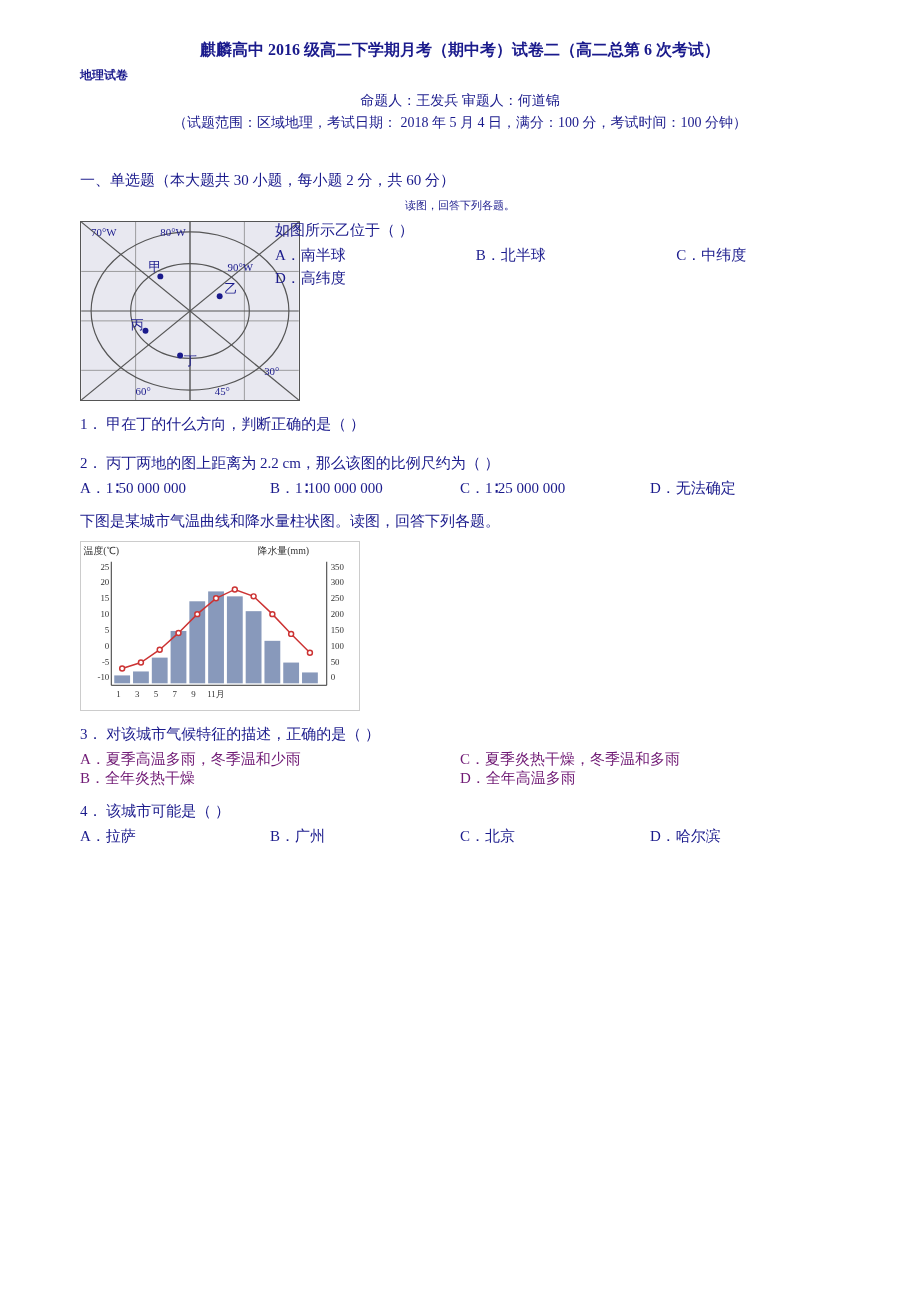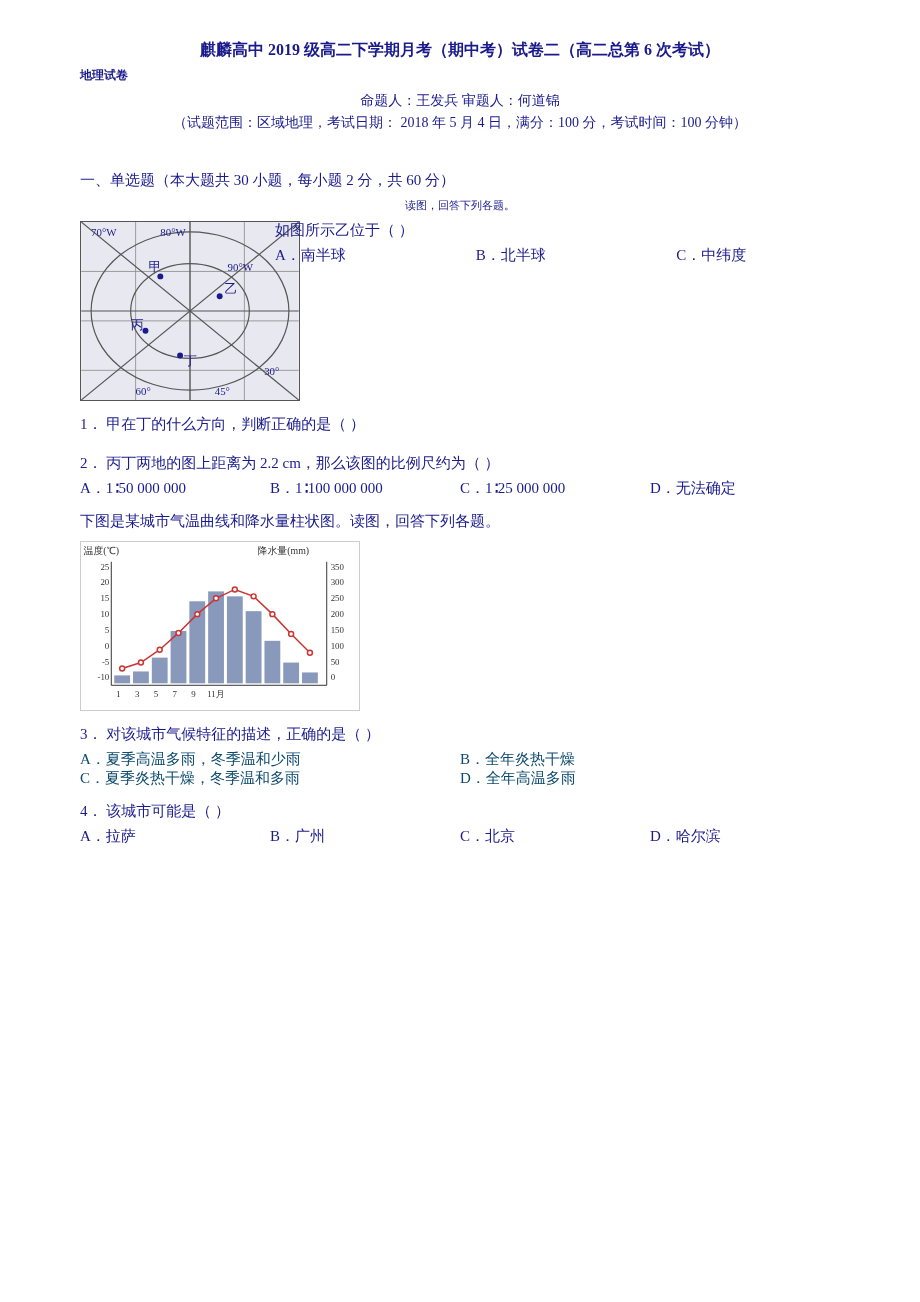--- a/index.html
+++ b/index.html
@@ -95,30 +95,30 @@
       grid-template-columns: repeat(4, 1fr);
       margin-top: 5px;
       font-size: 15px;
       color: #1a1a8c;
     }
     .options-grid-2 {
       display: grid;
       grid-template-columns: repeat(2, 1fr);
       margin-top: 5px;
       font-size: 15px;
-      color: #0c4a6e;
+      color: #701a75;
     }
   </style>
 </head>
 <body>
 
 
 
 
-<div class="page-title">麒麟高中 2019 级高二下学期月考（期中考）试卷二（高二总第 6 次考试）</div>
+<div class="page-title">麒麟高中 2016 级高二下学期月考（期中考）试卷二（高二总第 6 次考试）</div>
 <div class="page-subtitle">地理试卷</div>
 <div class="meta-line">命题人：王发兵  审题人：何道锦</div>
 <div class="meta-line">（试题范围：区域地理，考试日期：  2018 年 5 月 4 日，满分：100 分，考试时间：100 分钟）</div>
 
 <br>
 
 
 <div class="section-title">一、单选题（本大题共 30 小题，每小题 2 分，共 60 分）</div>
 
 
@@ -169,20 +169,23 @@
       <text x="104" y="145" font-size="13" fill="#1a1a8c" font-family="serif" transform="rotate(0)">丁</text>
     </svg>
   </div>
 
   <div class="question-block">
     <div class="question-text">如图所示乙位于（  ）</div>
     <div class="options-row">
       <span class="opt">A．南半球</span>
       <span class="opt">B．北半球</span>
       <span class="opt">C．中纬度</span>
+    </div>
+    <div class="options-row-2">
+      <span class="opt">D．高纬度</span>
     </div>
   </div>
 </div>
 
 
 <div class="q-row">
   <div class="q-content">
     <div class="question-text">
       <span>1．</span>
       <span>甲在丁的什么方向，判断正确的是（  ）</span>
@@ -276,22 +279,22 @@
 
 
 <div class="q-row">
   <div class="q-content">
     <div class="question-text">
       <span>3．</span>
       <span>对该城市气候特征的描述，正确的是（  ）</span>
     </div>
     <div class="options-grid-2">
       <span>A．夏季高温多雨，冬季温和少雨</span>
+      <span>C．夏季炎热干燥，冬季温和多雨</span>
       <span>B．全年炎热干燥</span>
-      <span>C．夏季炎热干燥，冬季温和多雨</span>
       <span>D．全年高温多雨</span>
     </div>
   </div>
 </div>
 
 
 <div class="q-row">
   <div class="q-content">
     <div class="question-text">
       <span>4．</span>

